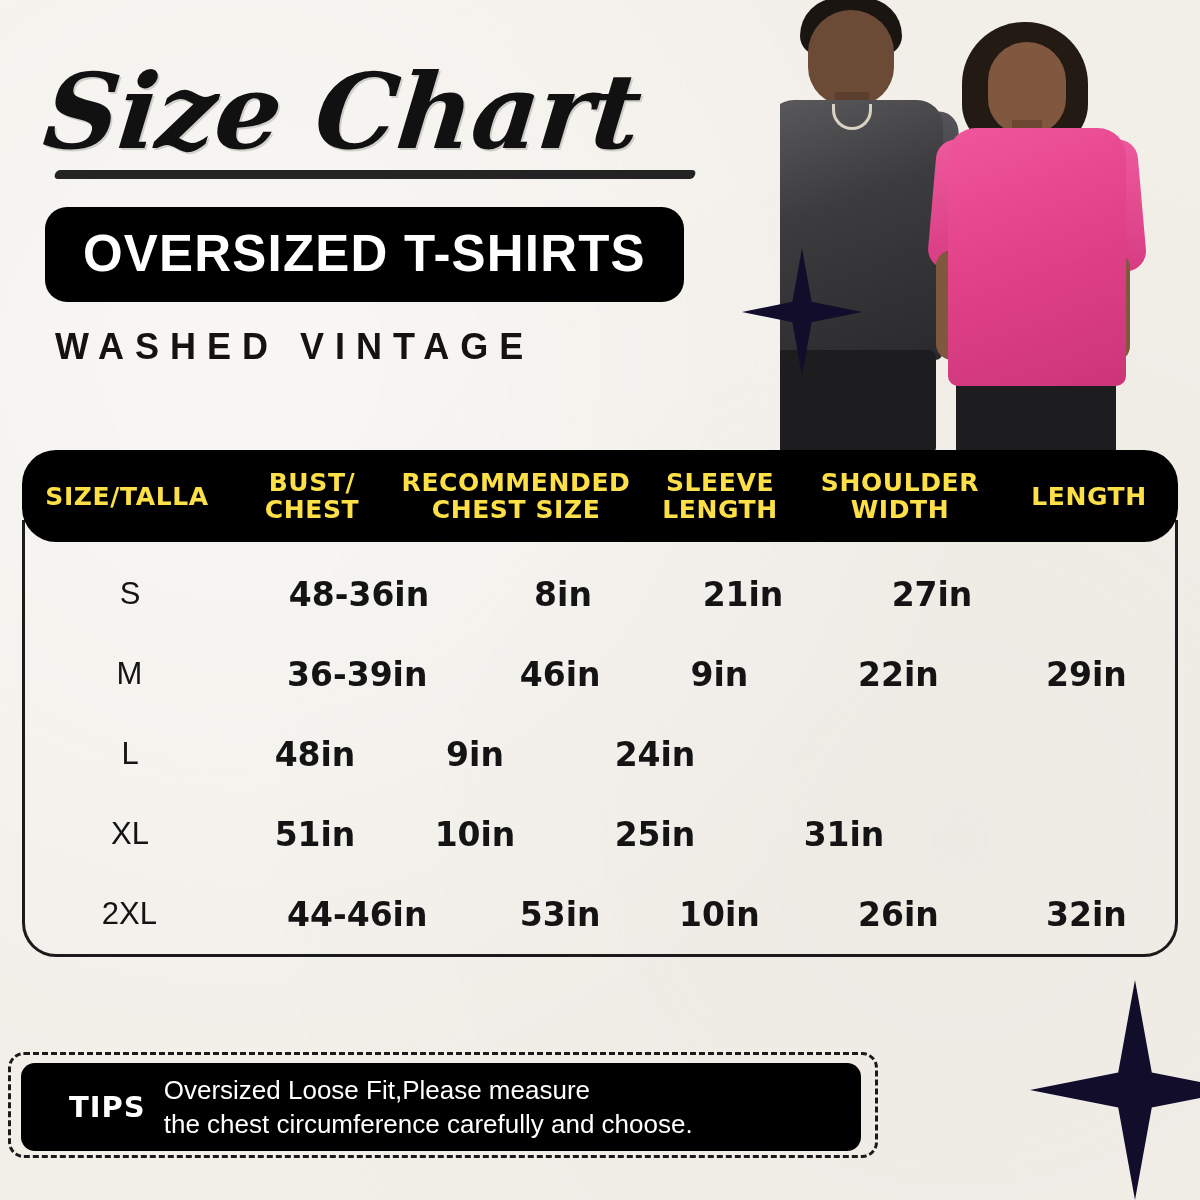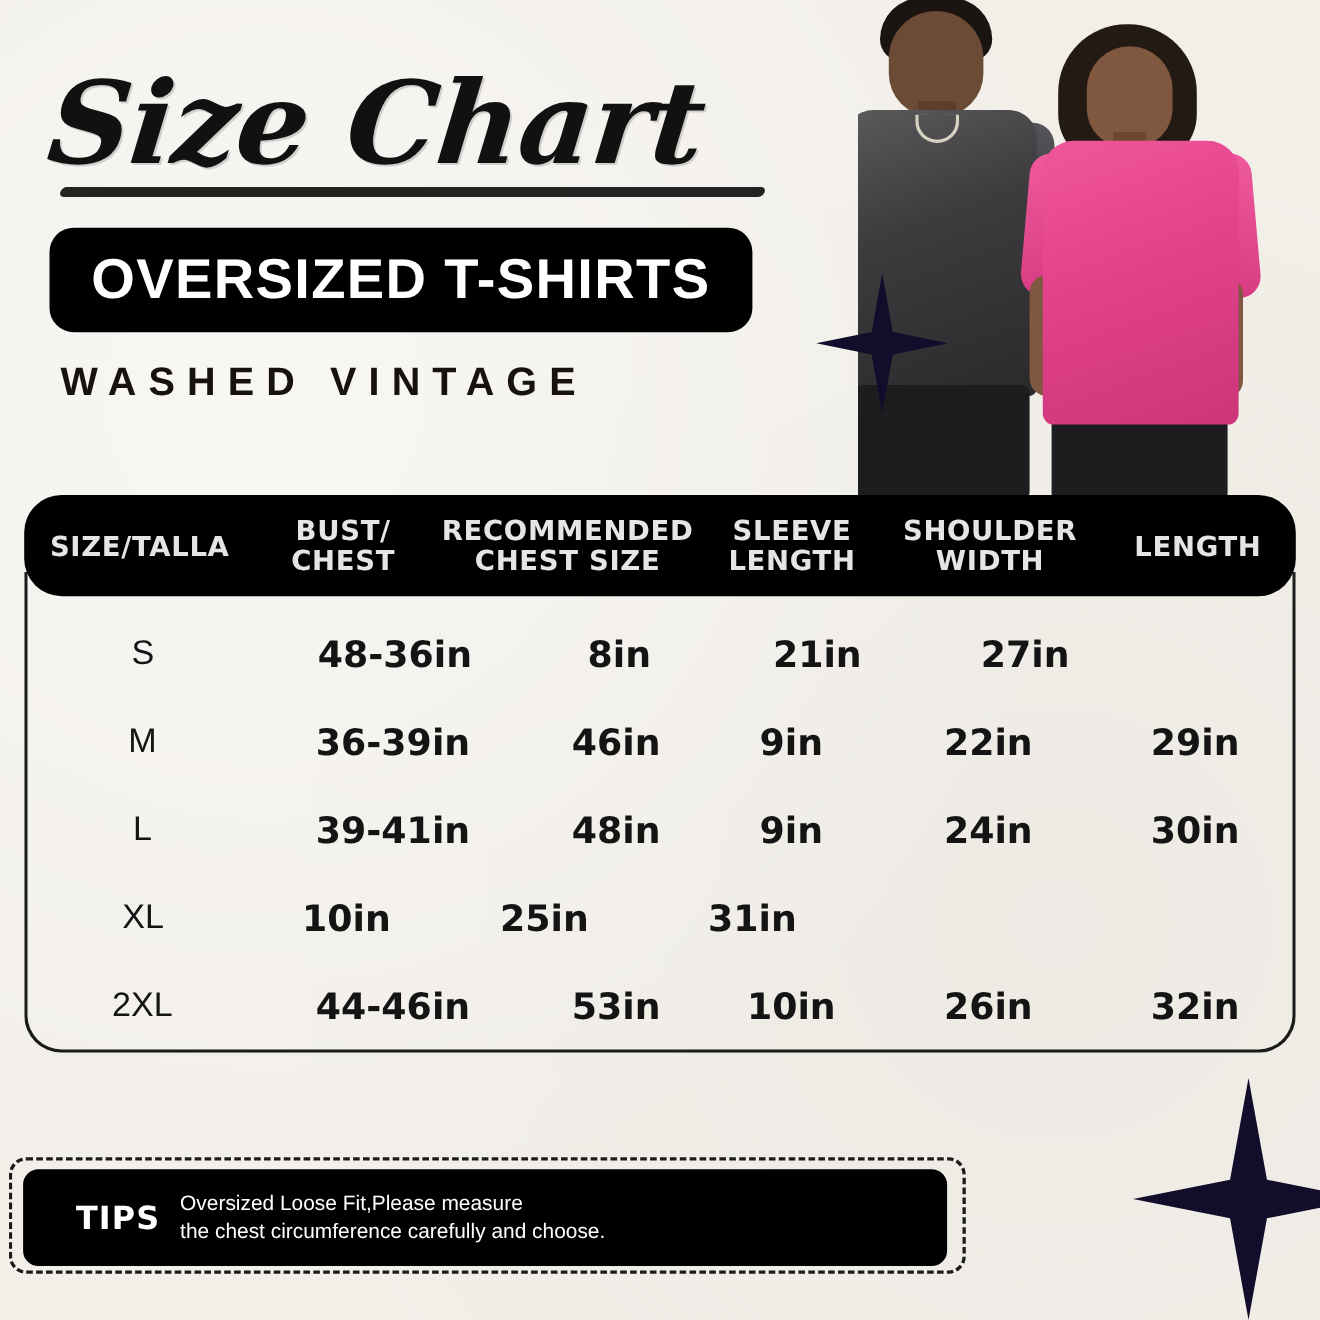--- a/index.html
+++ b/index.html
@@ -214,21 +214,21 @@
     position: absolute;
     left: 22px; top: 450px;
     width: 1156px;
   }
   .table-head {
     background: #000;
     border-radius: 34px;
     height: 92px;
     display: flex;
     align-items: center;
-    color: #e5e5e5;
+    color: #fde047;
     position: relative;
     z-index: 2;
   }
   .table-body {
     margin-top: -22px;
     padding-top: 34px;
     background: transparent;
     border: 3px solid #1b1b1b;
     border-top: none;
     border-radius: 0 0 34px 34px;
@@ -285,21 +285,21 @@
   .tips-label {
     color: #fff;
     font-size: 29px;
     font-weight: bold;
     letter-spacing: 1px;
     padding: 0 18px 0 48px;
     font-family: "DejaVu Sans", sans-serif;
   }
   .tips-text {
     color: #fff;
-    font-size: 19px;
+    font-size: 26px;
     line-height: 1.32;
     font-family: "Liberation Sans", sans-serif;
   }
 </style>
 </head>
 <body>
 
 <div class="page">
 
   <div class="header">
@@ -356,28 +356,27 @@
       <div class="row">
         <div class="cell c0 td-size">M</div>
         <div class="cell c1 td-val">36-39in</div>
         <div class="cell c2 td-val">46in</div>
         <div class="cell c3 td-val">9in</div>
         <div class="cell c4 td-val">22in</div>
         <div class="cell c5 td-val">29in</div>
       </div>
       <div class="row">
         <div class="cell c0 td-size">L</div>
-        <div class="cell c1 td-val">39-41in</div>
         <div class="cell c2 td-val">48in</div>
         <div class="cell c3 td-val">9in</div>
         <div class="cell c4 td-val">24in</div>
-        <div class="cell c5 td-val">30in</div>
       </div>
       <div class="row">
         <div class="cell c0 td-size">XL</div>
+        <div class="cell c2 td-val">51in</div>
         <div class="cell c3 td-val">10in</div>
         <div class="cell c4 td-val">25in</div>
         <div class="cell c5 td-val">31in</div>
       </div>
       <div class="row">
         <div class="cell c0 td-size">2XL</div>
         <div class="cell c1 td-val">44-46in</div>
         <div class="cell c2 td-val">53in</div>
         <div class="cell c3 td-val">10in</div>
         <div class="cell c4 td-val">26in</div>

